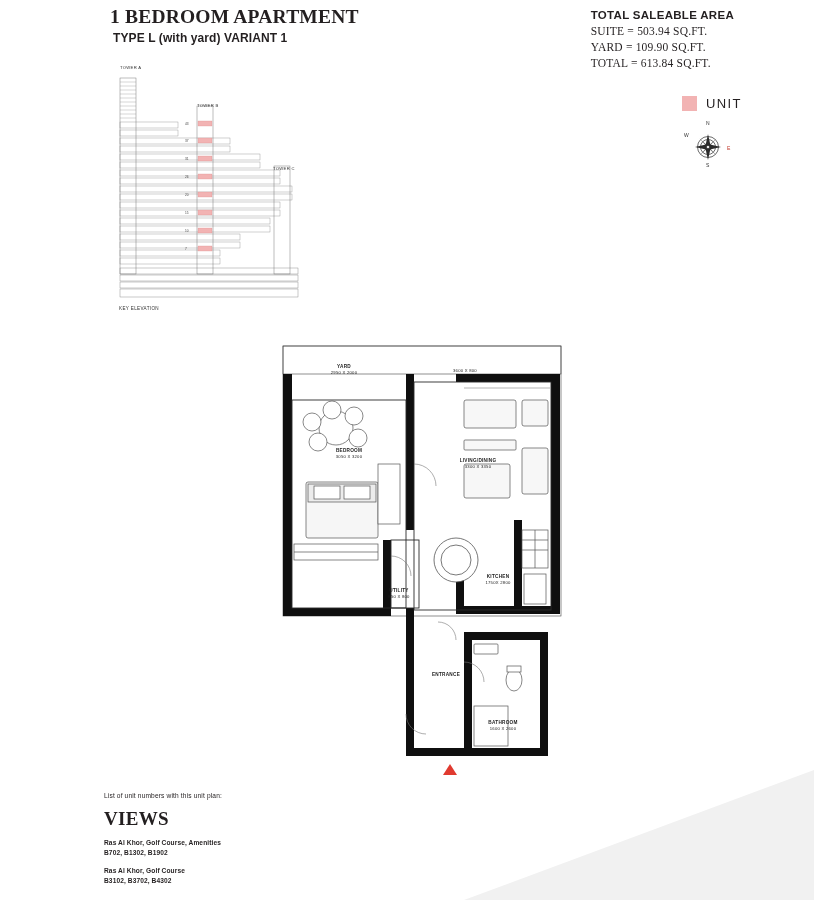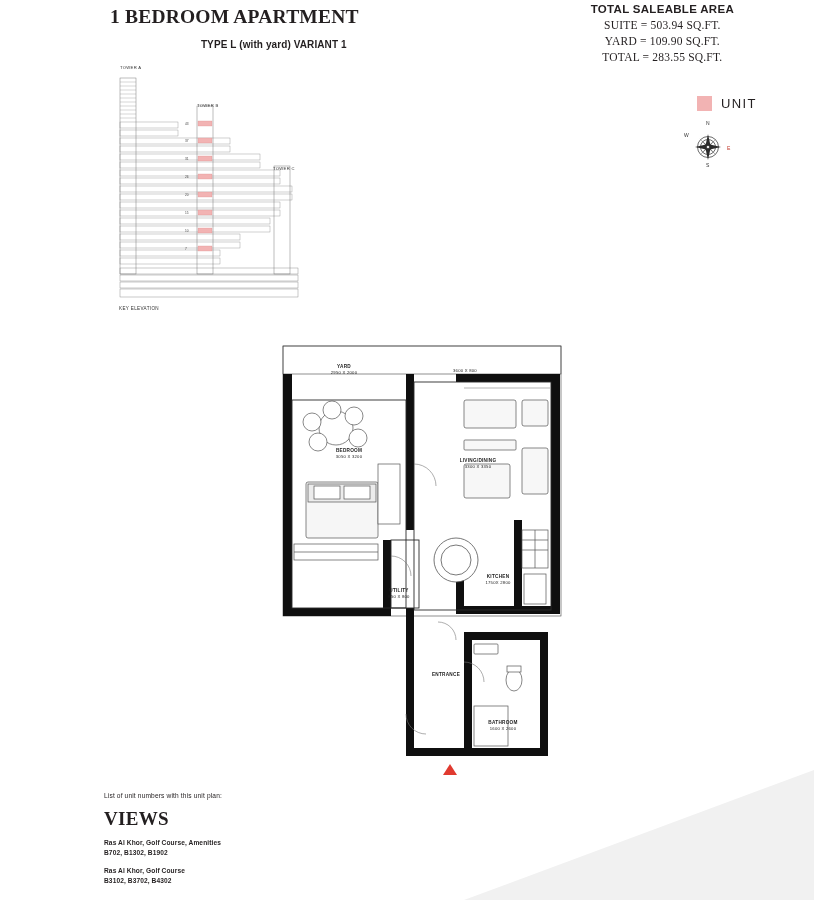--- a/index.html
+++ b/index.html
@@ -14,33 +14,33 @@
   .page { position: relative; width: 814px; height: 900px; }
 
   
   .title-block { position: absolute; left: 110px; top: 6px; }
   .title {
     font-family: "Liberation Serif", serif;
     font-size: 19.5px; font-weight: 700; letter-spacing: .2px;
     margin: 0 0 5px 0; line-height: 1.1;
   }
   .subtitle {
-    font-size: 10px; font-weight: 700; letter-spacing: .1px;
-    margin: 12px; line-height: 1.1; text-align: right;
+    font-size: 12px; font-weight: 700; letter-spacing: .1px;
+    margin: 3px; line-height: 1.1;
   }
 
   .area-block {
-    position: absolute; right: 80px; top: 2px;
-    text-align: center; line-height: 1.38;
+    position: absolute; right: 80px; top: 8px;
+    text-align: left; line-height: 1.38;
   }
   .area-title { font-size: 11.5px; font-weight: 700; letter-spacing: .3px; }
   .area-line { font-size: 11.5px; font-weight: 400; letter-spacing: .2px; font-family: Liberation Serif, serif; }
 
   
-  .legend { position: absolute; left: 682px; top: 96px; display: flex; align-items: center; gap: 9px; margin-left: 15px; }
+  .legend { position: absolute; left: 682px; top: 96px; display: flex; align-items: center; gap: 9px; }
   .legend-swatch { width: 15px; height: 15px; background: #f2b3b3; display: block; }
   .legend-label { font-size: 13px; letter-spacing: 1.4px; font-weight: 400; }
 
   
   .compass { position: absolute; left: 682px; top: 118px; width: 52px; height: 52px; }
   .compass svg { display: block; }
   .compass-letter { position: absolute; font-size: 5px; color: #333; }
 
   
   .key-elev { position: absolute; left: 119px; top: 66px; width: 180px; height: 245px; }
@@ -87,21 +87,21 @@
 
   <div class="title-block">
     <h1 class="title">1 BEDROOM APARTMENT</h1>
     <p class="subtitle">TYPE L (with yard) VARIANT 1</p>
   </div>
 
   <div class="area-block">
     <div class="area-title">TOTAL SALEABLE AREA</div>
     <div class="area-line">SUITE = 503.94 SQ.FT.</div>
     <div class="area-line">YARD = 109.90 SQ.FT.</div>
-    <div class="area-line">TOTAL = 283.55 SQ.FT.</div>
+    <div class="area-line">TOTAL = 613.84 SQ.FT.</div>
   </div>
 
   <div class="legend">
     <span class="legend-swatch"></span>
     <span class="legend-label">UNIT</span>
   </div>
 
   <div class="compass">
     <svg width="52" height="52" viewBox="0 0 52 52">
       <g stroke="#2b2b2b" fill="none" stroke-width="0.7">

